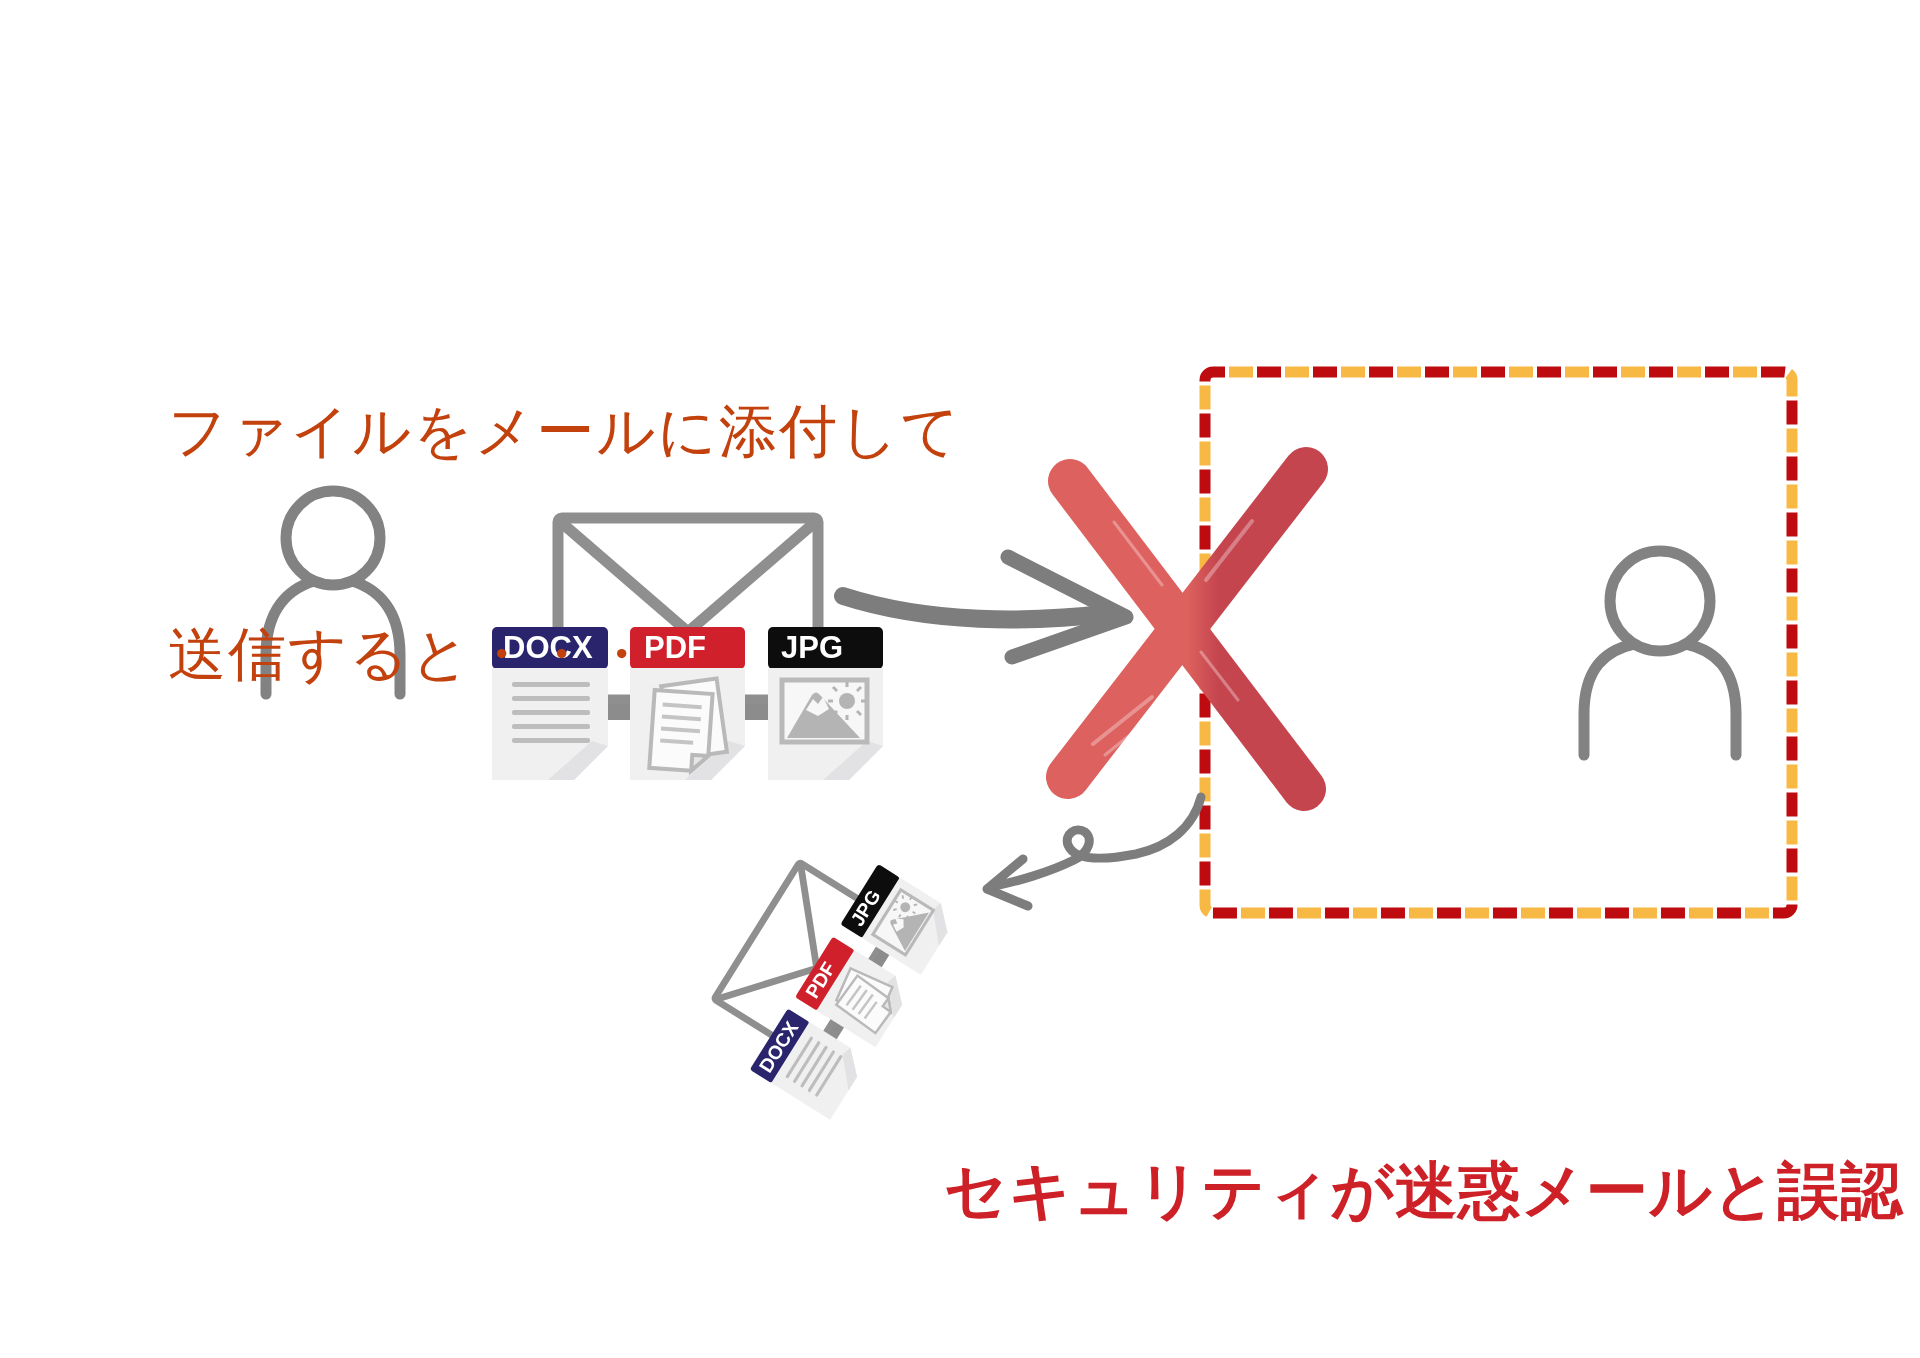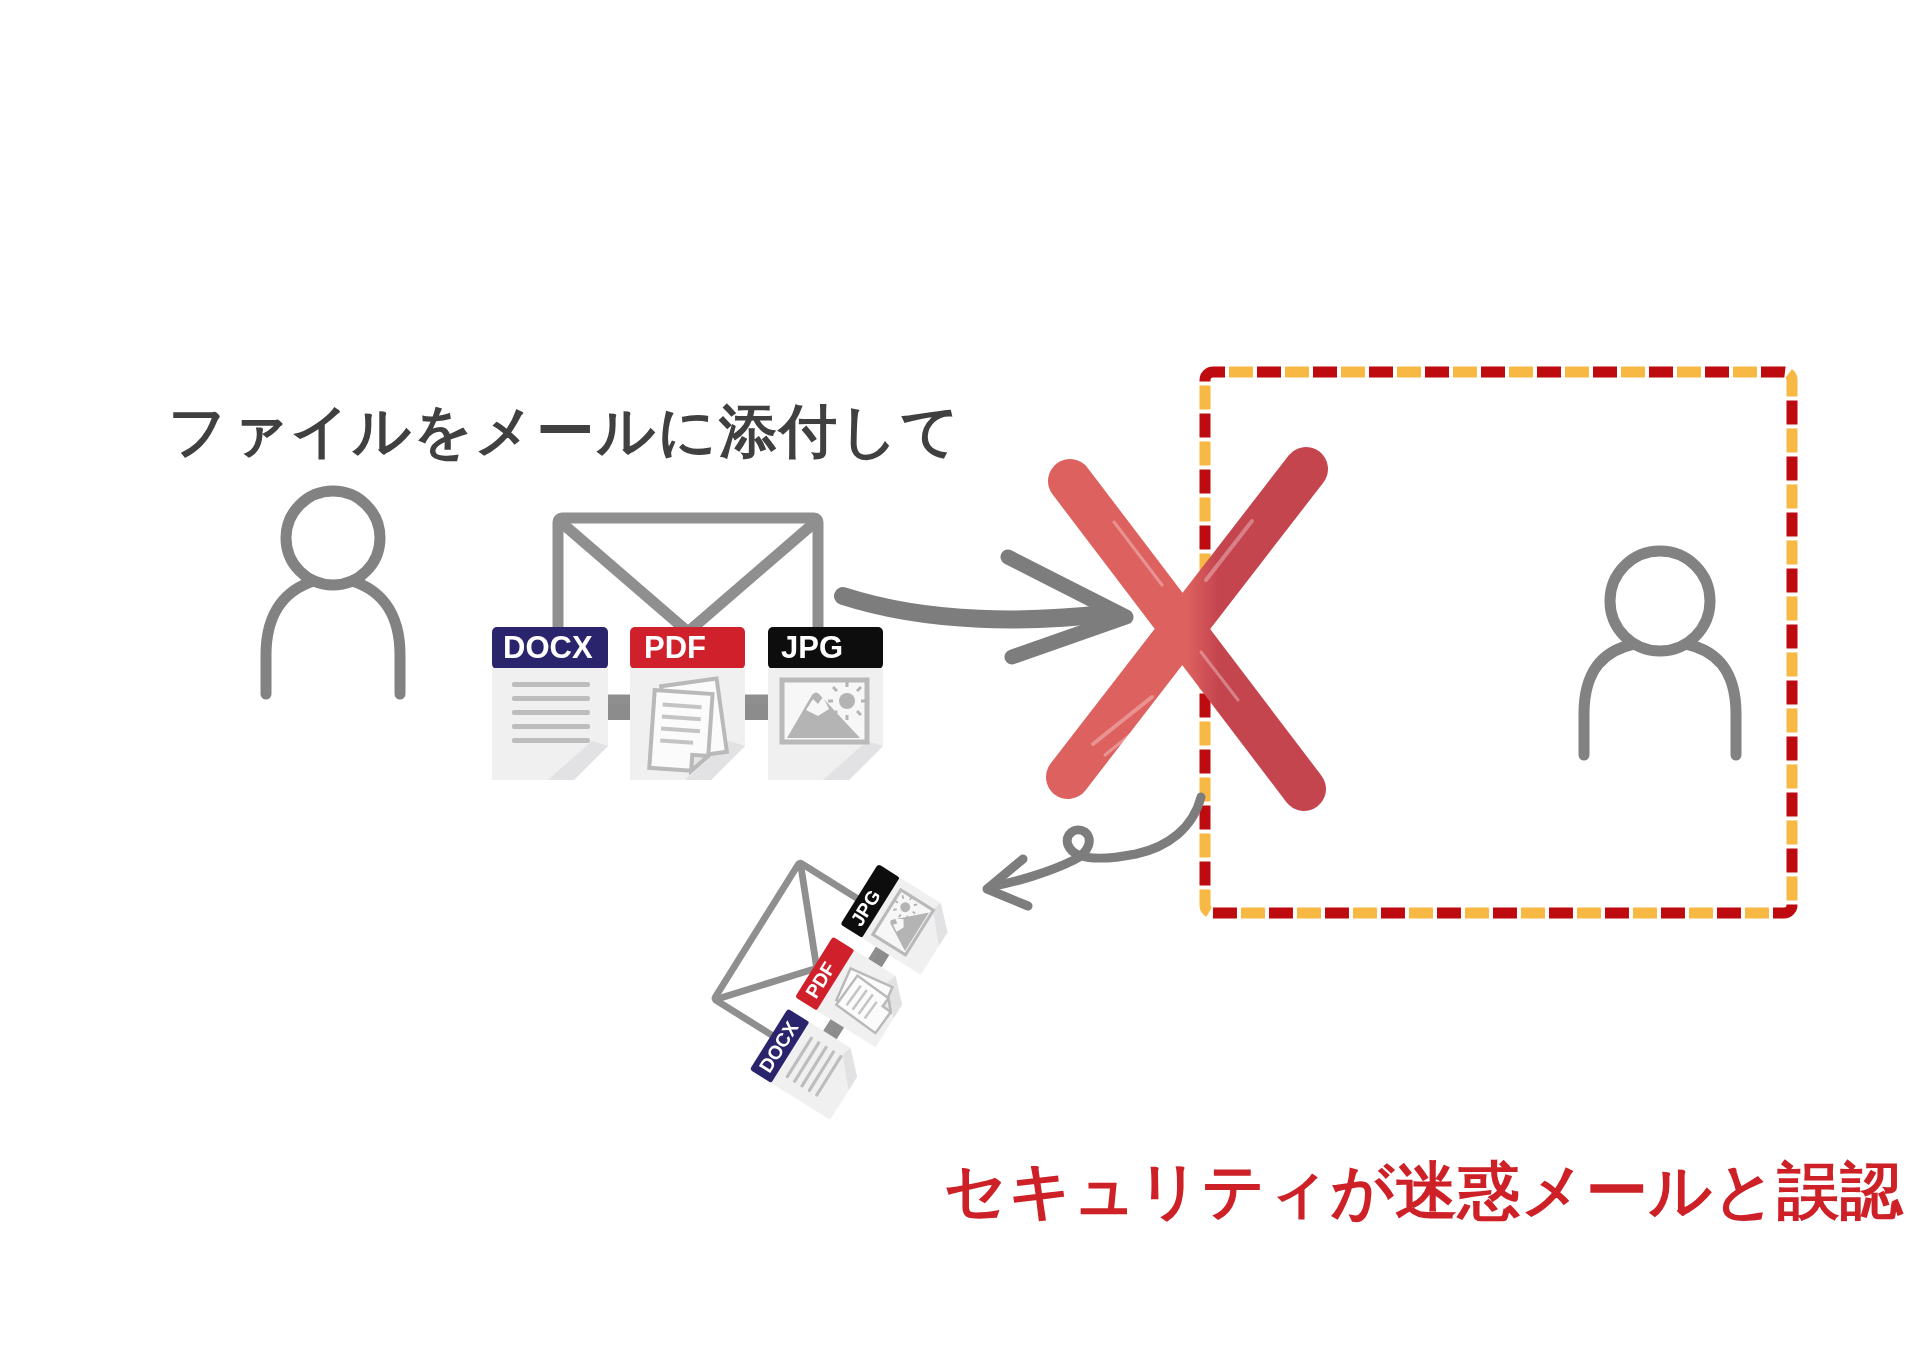--- a/index.html
+++ b/index.html
@@ -6,22 +6,22 @@
   #stage{
     position:relative;
     width:1920px;height:1358px;
     background:#ffffff;
     overflow:hidden;
     font-family:"Liberation Sans","DejaVu Sans",sans-serif;
   }
   #art{position:absolute;left:0;top:0;}
   .heading{
     position:absolute;left:168px;top:246px;
-    font-size:58px;font-weight:bold;line-height:1.28;
-    letter-spacing:2px;color:#404040;white-space:pre;
+    font-size:58px;font-weight:normal;line-height:1.28;
+    letter-spacing:2px;color:#c2410c;white-space:pre;
   }
   .caption{
     position:absolute;left:944px;top:1002px;
     font-size:62px;font-weight:bold;line-height:1.22;
     letter-spacing:1px;color:#cd2127;white-space:pre;
   }
   .filetab-text{font-family:"Liberation Sans","DejaVu Sans",sans-serif;font-weight:bold;}
 </style>
 </head>
 <body>
@@ -147,20 +147,21 @@
                C1064,834 1076,826 1085,832 C1093,838 1090,852 1074,860
                C1050,872 1016,882 990,887" stroke-width="9"></path>
       <path d="M1023,859 L987,889 L1028,906" stroke-width="9" stroke-linejoin="round"></path>
     </g>
 
     <use href="#mailgroup" xlink:href="#mailgroup" transform="translate(138,325) rotate(-58 687.5 649) translate(687.5 649) scale(0.62) translate(-687.5 -649)"></use>
   </svg>
 
   <div class="heading">
     <div>ファイルをメールに添付して</div>
+    <div>送信すると・・・</div>
   </div>
 
   <div class="caption">
     <div>セキュリティが迷惑メールと誤認</div>
     
   </div>
 
 </div>
 
 </body></html>

